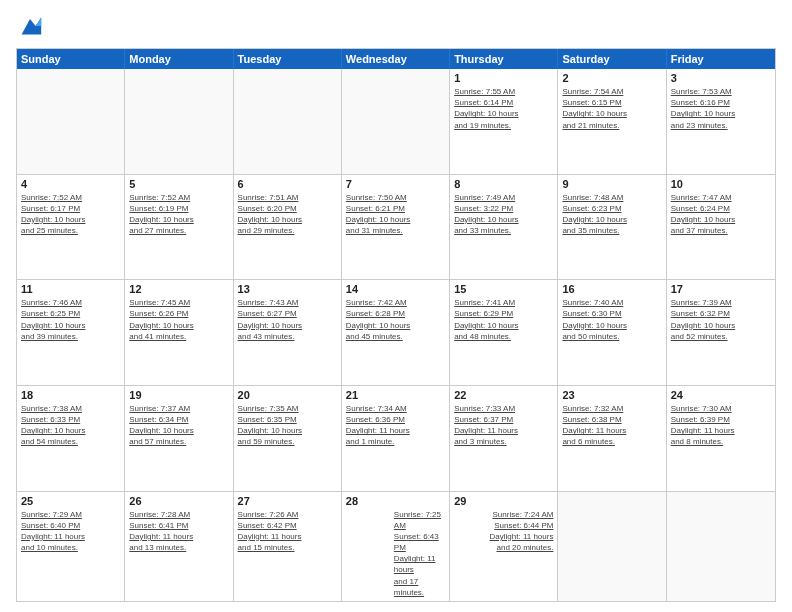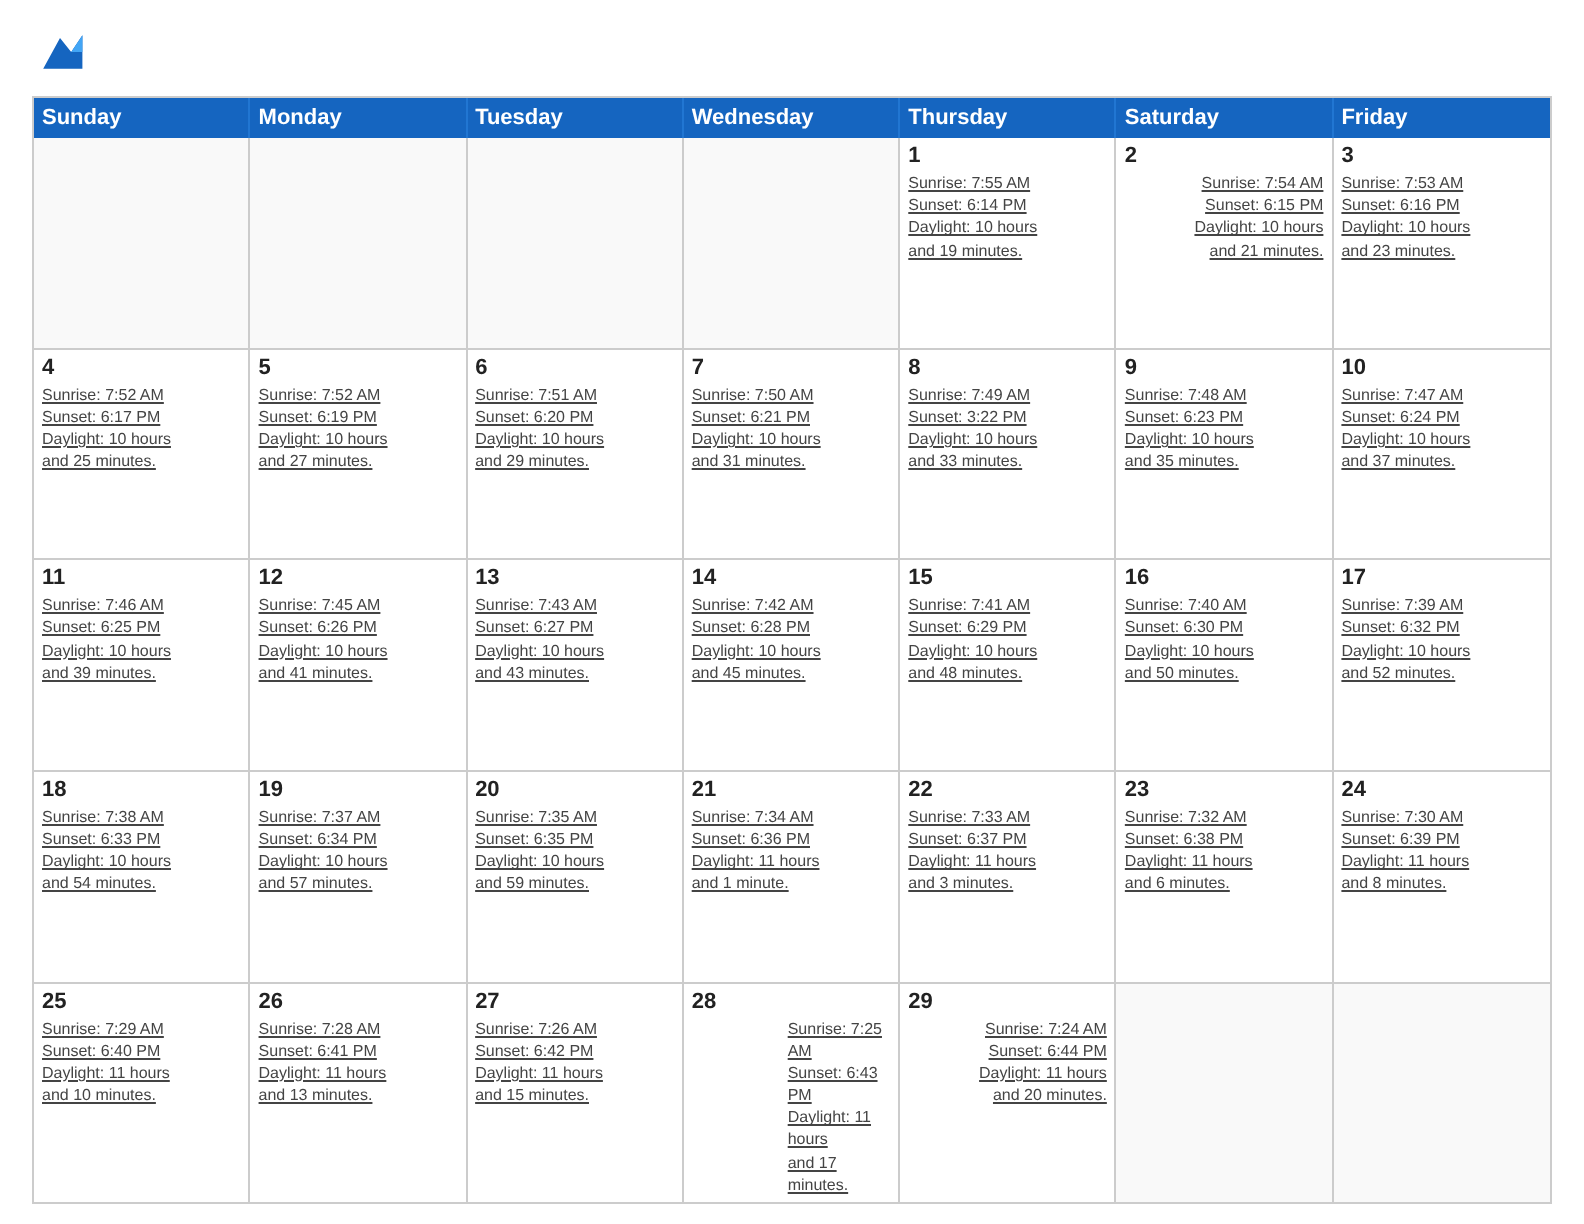--- a/index.html
+++ b/index.html
@@ -146,21 +146,21 @@
           <div class="cal-cell empty"></div>
           <div class="cal-cell">
             <div class="day-num">1</div>
             <div class="day-info" style="white-space: pre-line;">Sunrise: 7:55 AM
 Sunset: 6:14 PM
 Daylight: 10 hours
 and 19 minutes.</div>
           </div>
           <div class="cal-cell">
             <div class="day-num">2</div>
-            <div class="day-info" style="white-space: pre-line; text-align: right;">Sunrise: 7:54 AM
+            <div class="day-info" style="white-space: pre-line;">Sunrise: 7:54 AM
 Sunset: 6:15 PM
 Daylight: 10 hours
 and 21 minutes.</div>
           </div>
           <div class="cal-cell">
             <div class="day-num">3</div>
             <div class="day-info" style="white-space: pre-line;">Sunrise: 7:53 AM
 Sunset: 6:16 PM
 Daylight: 10 hours
 and 23 minutes.</div>

